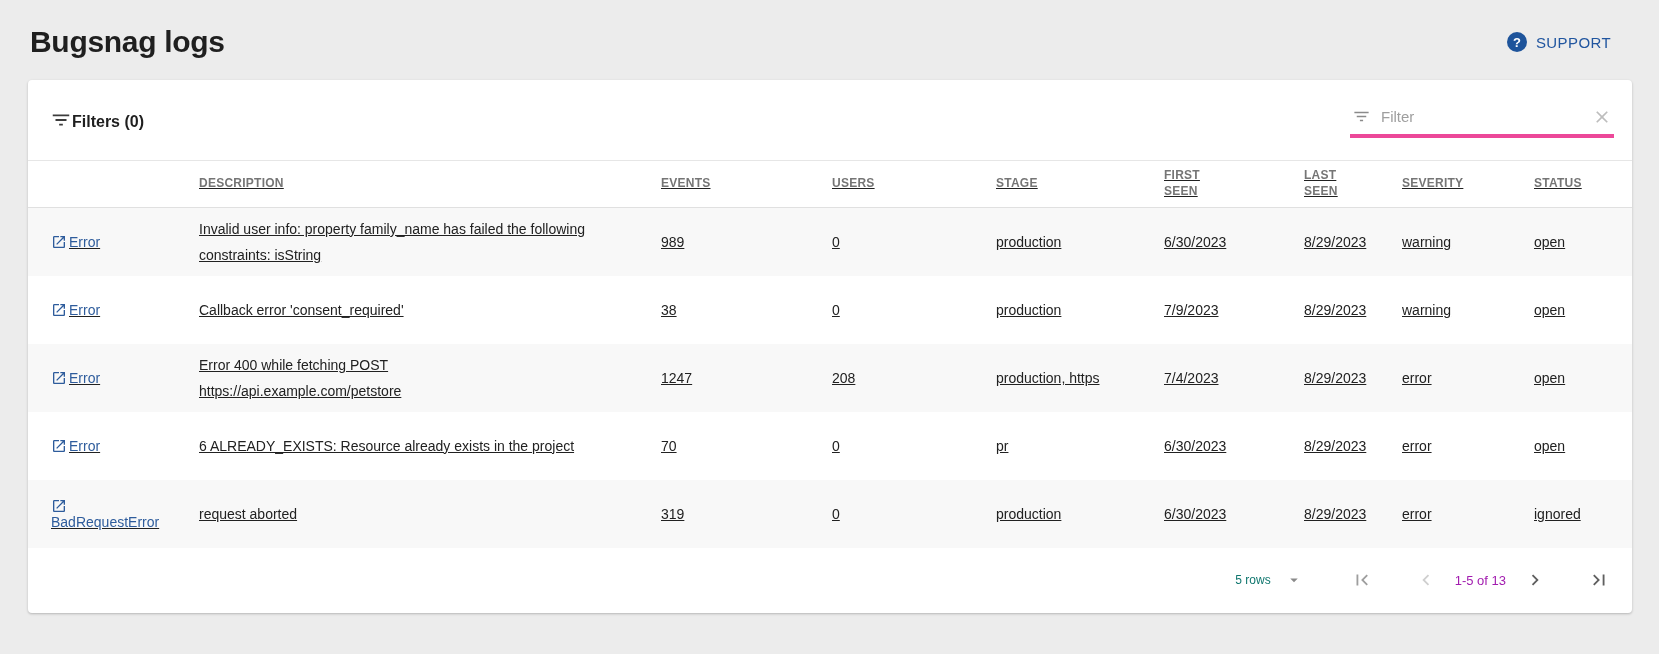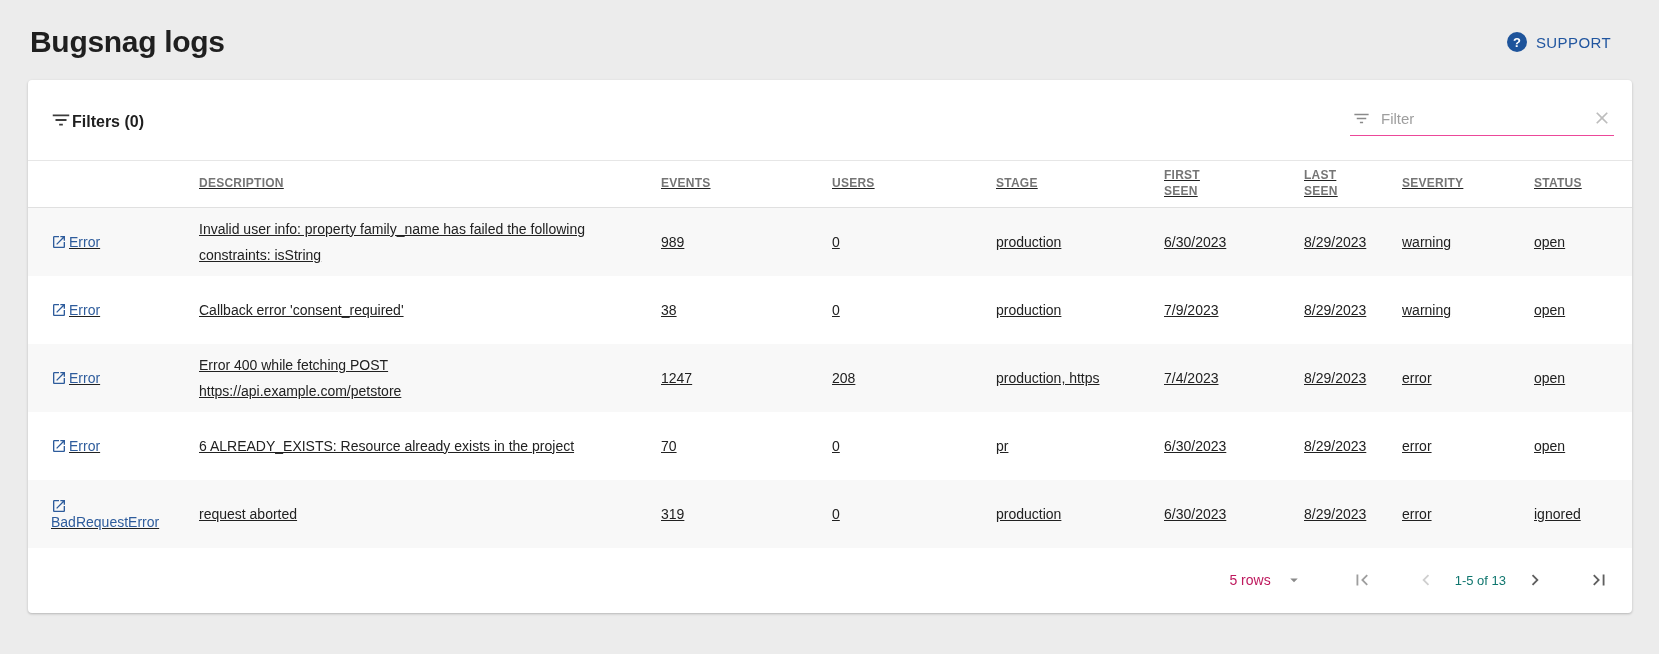--- a/index.html
+++ b/index.html
@@ -37,21 +37,21 @@
     height:80px; display:flex; align-items:center; padding:0 18px 0 22px; flex:0 0 auto;
   }
   .filters-group { display:flex; align-items:flex-end; gap:0; }
   .filters-label { font-size:16px; font-weight:700; color:#1f1f1f; }
   .icon-dark { fill:#3c3c3c; }
   .icon-gray { fill:#8a8a8a; }
   .icon-light { fill:#bdbdbd; }
 
   .filter-field {
     margin-left:auto; width:264px; display:flex; align-items:center;
-    border-bottom:1px solid #ec4899; padding:4px 2px 7px 2px; gap:10px;
+    border-bottom:4px solid #ec4899; padding:4px 2px 7px 2px; gap:10px;
   }
   .filter-input {
     border:none; outline:none; flex:1; font-size:15px; color:#212121;
     font-family:"Liberation Sans", sans-serif; background:transparent; min-width:0;
   }
   .filter-input::placeholder { color:#9e9e9e; }
   .clear-btn { cursor:pointer; display:flex; align-items:center; }
 
   
   table { width:100%; border-collapse:collapse; table-layout:fixed; flex:0 0 auto;text-decoration:underline; }
@@ -68,26 +68,26 @@
   td.desc-cell { padding-right:70px; line-height:26px; }
   .err-link { color:#2e5c9c; text-decoration:none; cursor:pointer; }
   .err-link svg { vertical-align:-3px; margin-right:2px; }
 
   
   .card-footer {
     flex:1; display:flex; align-items:center; justify-content:flex-end;
     padding-right:20px; 
   }
   .rows-select { display:flex; align-items:center; cursor:pointer; }
-  .rows-label { font-size:14px; color:#be185d;text-align:center; }
+  .rows-label { font-size:12px; color:#0f766e;text-align:center; }
   .caret { margin-left:14px; display:flex; }
   .pg-btn { display:flex; align-items:center; cursor:pointer; background:none; border:none; padding:0; }
   .pg-first { margin-left:48px; }
   .pg-prev  { margin-left:42px; }
-  .pg-range { margin-left:18px; font-size:13px; color:#0f766e; }
+  .pg-range { margin-left:18px; font-size:13px; color:#a21caf; }
   .pg-next  { margin-left:18px; }
   .pg-last  { margin-left:42px; margin-right:2px; }
   .fill-mid   { fill:#9e9e9e; }
   .fill-dis   { fill:#cfcfcf; }
   .fill-on    { fill:#5f5f5f; }
 </style>
 </head>
 <body>
 
 <div class="page-header">

